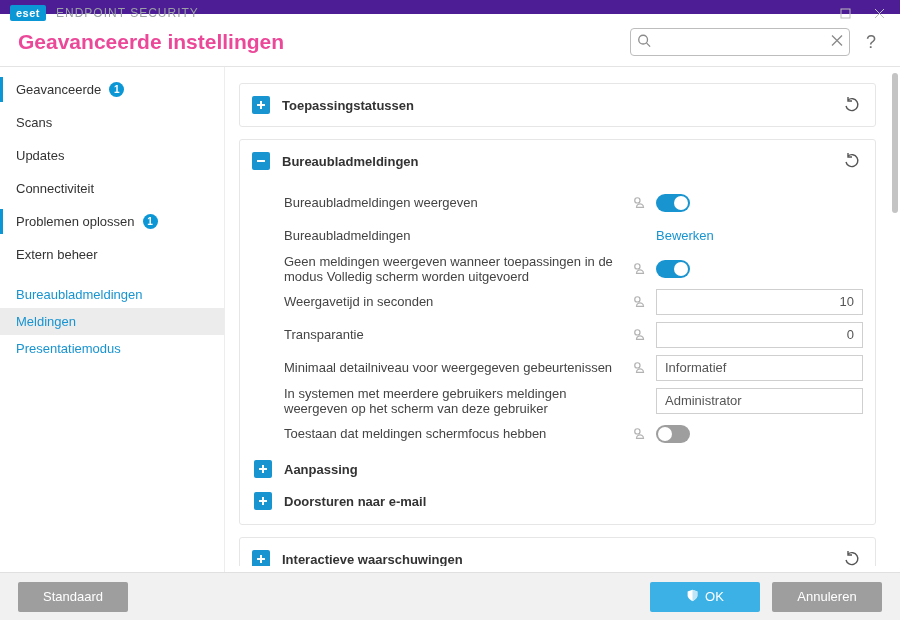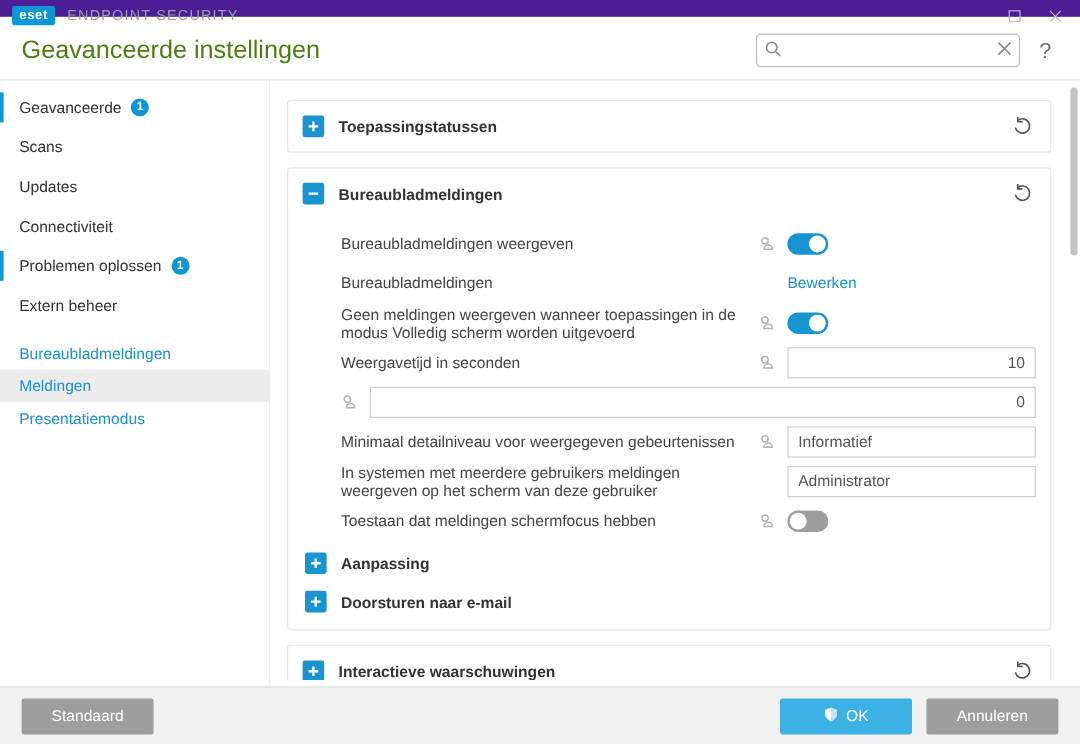--- a/index.html
+++ b/index.html
@@ -51,22 +51,22 @@
     }
     
     .header {
       display: flex;
       align-items: center;
       padding: 14px 18px 10px 18px;
       gap: 10px;
     }
     .header h1 {
       font-size: 21px;
-      font-weight: 400;
-      color: #4d7c0f;
+      font-weight: 700;
+      color: #ec4899;
     }
     .search-wrap {
       margin-left: auto;
       position: relative;
     }
     .search-input {
       width: 220px;
       height: 28px;
       border: 1px solid #bdbdbd;
       border-radius: 4px;
@@ -442,20 +442,21 @@
             <span class="policy-icon">
               <svg width="14" height="14" viewBox="0 0 16 16">
                   <circle cx="5" cy="5" r="3" fill="none" stroke="currentColor" stroke-width="1.4"></circle>
                   <path d="M8 9 C8 9 4 9 4 13 L12 13 C12 9 8 9 8 9" fill="none" stroke="currentColor" stroke-width="1.4"></path>
                 </svg>
             </span>
             <input type="text" class="num" value="10" style="">
           </div>
 
           <div class="row">
+            <span class="label">Transparantie</span>
             <span class="policy-icon">
               <svg width="14" height="14" viewBox="0 0 16 16">
                   <circle cx="5" cy="5" r="3" fill="none" stroke="currentColor" stroke-width="1.4"></circle>
                   <path d="M8 9 C8 9 4 9 4 13 L12 13 C12 9 8 9 8 9" fill="none" stroke="currentColor" stroke-width="1.4"></path>
                 </svg>
             </span>
             <input type="text" class="num" value="0" style="">
           </div>
 
           <div class="row">

